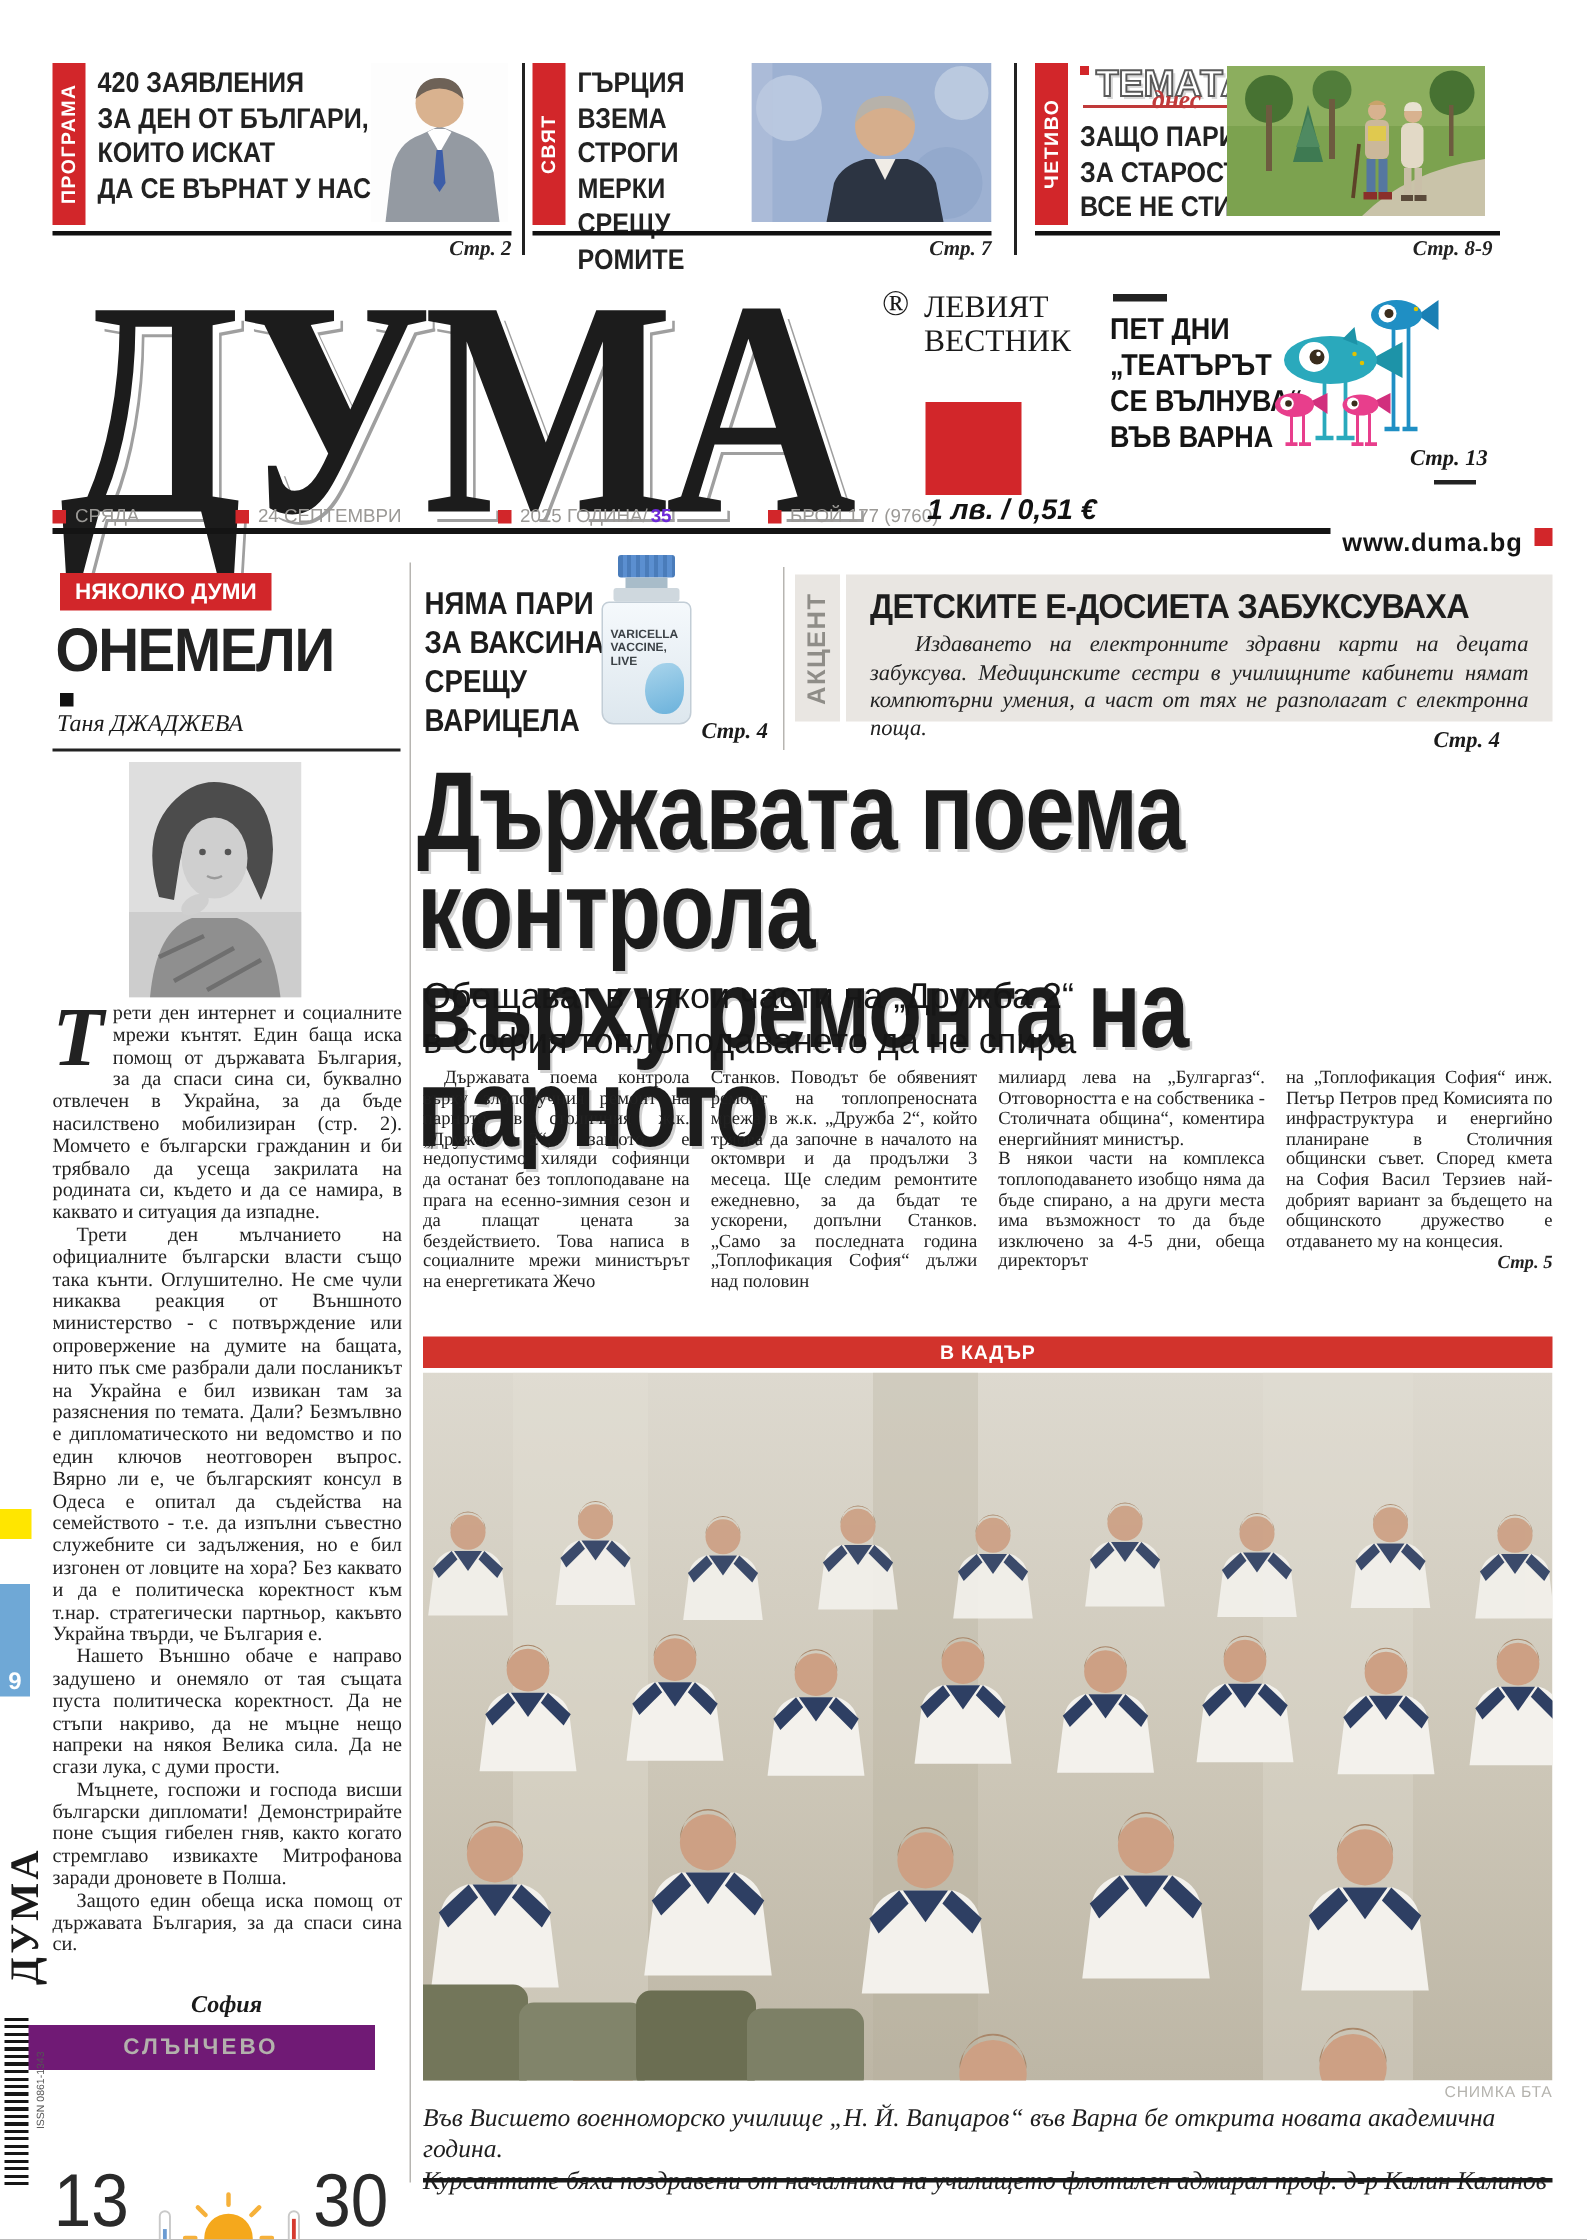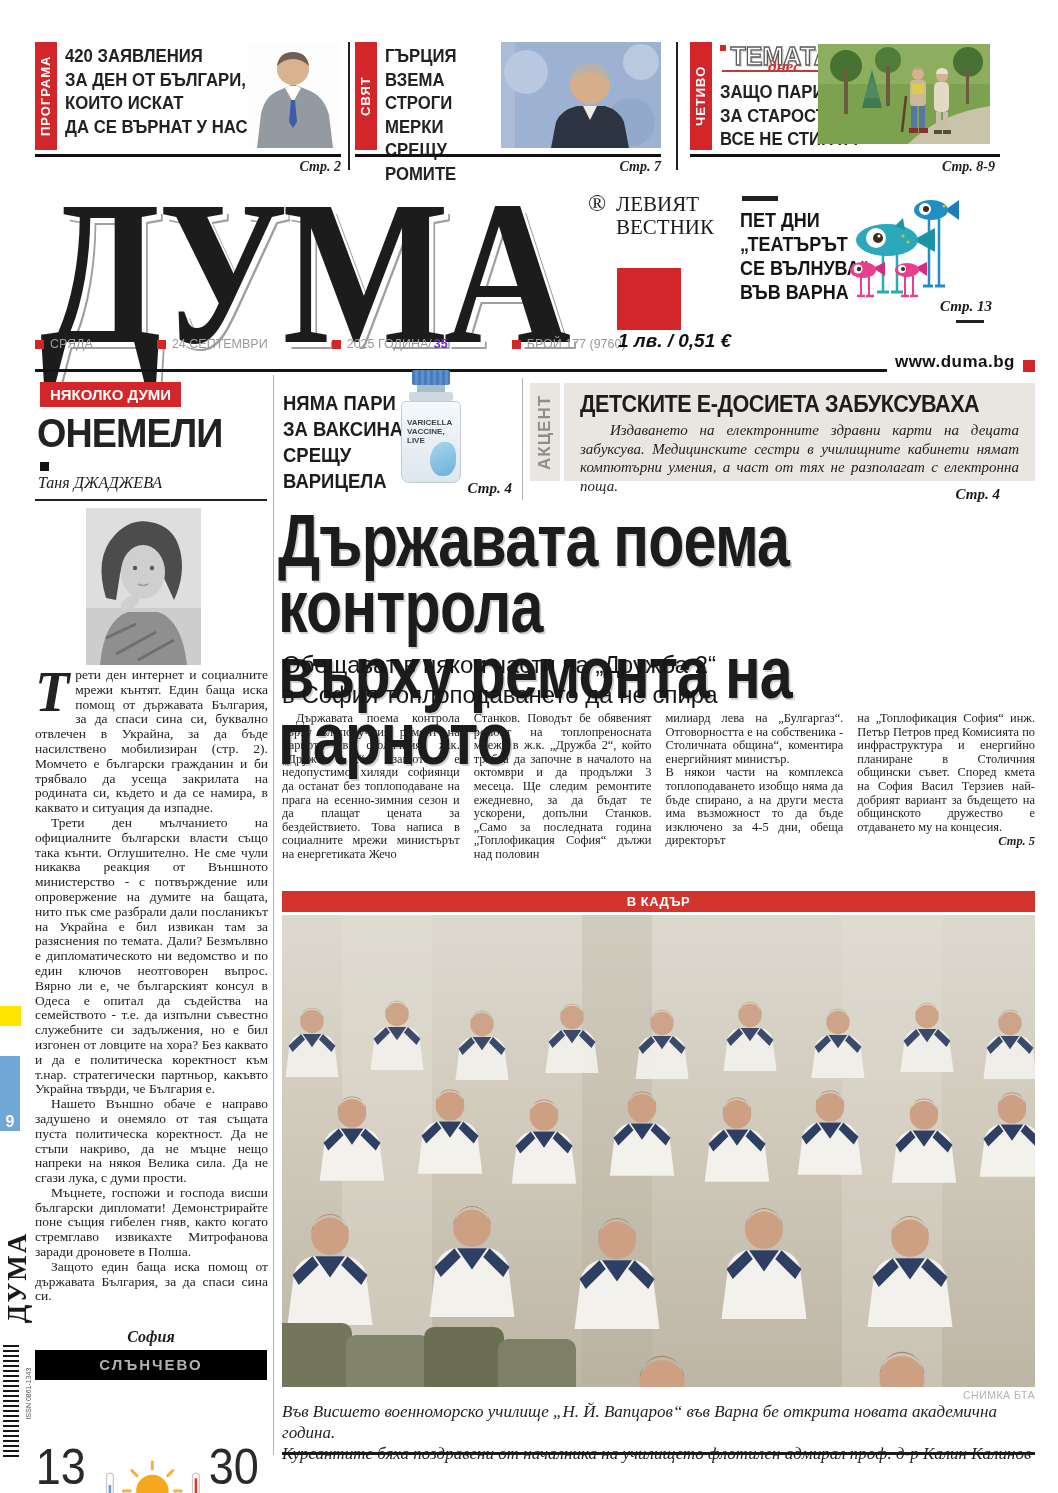--- a/index.html
+++ b/index.html
@@ -32,21 +32,21 @@
   #th-title{position:absolute;left:740px;top:208px;font-weight:bold;font-size:20px;line-height:24px;color:#151515;}
   #th-page{position:absolute;left:940px;top:298px;font-family:"Liberation Serif",serif;
       font-style:italic;font-weight:bold;font-size:15px;}
   #th-dash2{position:absolute;left:956px;top:320px;width:28px;height:3px;background:#222;}
   #dateline{position:absolute;left:35px;top:337px;display:flex;gap:64px;align-items:center;
       font-size:12.5px;color:#9b9996;}
   .dl-item{display:flex;align-items:center;gap:6px;}
   .sq{width:9px;height:9px;background:#d2262a;display:inline-block;}
   #price{position:absolute;left:618px;top:330px;font-family:Liberation Sans, sans-serif;
       font-style:italic;font-weight:bold;font-size:19px;color:#111;}
-  #toprule{position:absolute;left:35px;top:352px;width:1000px;display:flex;align-items:flex-end;gap:8px;}
+  #toprule{position:absolute;left:35px;top:352px;width:1000px;display:flex;align-items:flex-start;gap:8px;}
   #toprule .line{flex:1;height:3.5px;background:#141414;}
   #site{font-weight:bold;font-size:17px;color:#141414;letter-spacing:.5px;}
   
   #div-left{position:absolute;left:273px;top:375px;width:1px;height:1080px;background:#b7b5b1;}
   #div-vac{position:absolute;left:522px;top:378px;width:1px;height:122px;background:#b7b5b1;}
   
   #op-rubric{position:absolute;left:40px;top:382px;background:#d2262a;color:#fff;font-weight:bold;
       font-size:15px;padding:4px 10px;}
   #op-title{position:absolute;left:37px;top:410px;font-weight:bold;font-size:41px;letter-spacing:-1px;
       color:#222;transform:scaleX(.92);transform-origin:0 0;}
@@ -57,21 +57,21 @@
   #op-photo{position:absolute;left:86px;top:508px;width:115px;height:157px;}
   #op-text{position:absolute;left:35px;top:668px;width:233px;font-family:"Liberation Serif",serif;
       font-size:13.5px;line-height:14.8px;color:#222;}
   #op-text p{margin:0;text-indent:16px;text-align:justify;}
   #op-text p.first{text-indent:0;}
   .dropcap{float:left;font-family:"Liberation Serif",serif;font-style:italic;font-weight:bold;
       font-size:56px;line-height:44px;margin:2px 6px 0 0;}
   
   #w-city{position:absolute;left:35px;top:1328px;width:232px;text-align:center;
       font-family:"Liberation Serif",serif;font-style:italic;font-weight:bold;font-size:16px;}
-  #w-band{position:absolute;left:35px;top:1350px;width:232px;height:30px;background:#000000;
+  #w-band{position:absolute;left:18px;top:1350px;width:232px;height:30px;background:#701a75;
       color:#b3b1ac;font-weight:bold;font-size:15px;letter-spacing:2px;text-align:center;line-height:30px;}
   #w-row{position:absolute;left:33px;top:1438px;width:238px;display:flex;align-items:center;
       justify-content:space-between;}
   .temp{font-size:50px;color:#2a2a2a;transform:scaleX(.9);display:inline-block;}
   .deg{font-size:18px;color:#999;vertical-align:28px;}
   
   #vac-title{position:absolute;left:283px;top:390px;font-weight:bold;font-size:21px;line-height:26px;color:#1d1d1d;}
   #vial{position:absolute;left:398px;top:370px;width:66px;height:115px;}
   .vial-cap{width:38px;height:15px;margin:0 auto;border-radius:2px;
       background:repeating-linear-gradient(90deg,#4a7cba 0 3px,#5b8fd0 3px 6px);}
@@ -326,21 +326,21 @@
     <path d="M52,76 Q57,79 62,76" stroke="#9a9a9a" stroke-width="1.5" fill="none"></path>
     <ellipse cx="44" cy="95" rx="10" ry="6" fill="#cfcfcf" transform="rotate(-30 44 95)"></ellipse>
     <path d="M14,157 Q18,112 42,104 L72,104 Q96,112 101,157 Z" fill="#8f8f8f"></path>
     <path d="M20,130 L50,116 M30,146 L70,124 M52,152 L88,132" stroke="#6f6f6f" stroke-width="3" fill="none"></path>
   </svg>
   <div id="op-text">
     <p class="first"><span class="dropcap">Т</span><span>рети ден интернет и социалните мрежи кънтят. Един баща иска помощ от държавата България, за да спаси сина си, буквално отвлечен в Украйна, за да бъде насилствено мобилизиран (стр. 2). Момчето е български гражданин и би трябвало да усеща закрилата на родината си, където и да се намира, в каквато и ситуация да изпадне.</span></p>
     <p>Трети ден мълчанието на официалните български власти също така кънти. Оглушително. Не сме чули никаква реакция от Външното министерство - с потвърждение или опровержение на думите на бащата, нито пък сме разбрали дали посланикът на Украйна е бил извикан там за разяснения по темата. Дали? Безмълвно е дипломатическото ни ведомство и по един ключов неотговорен въпрос. Вярно ли е, че българският консул в Одеса е опитал да съдейства на семейството - т.е. да изпълни съвестно служебните си задължения, но е бил изгонен от ловците на хора? Без каквато и да е политическа коректност към т.нар. стратегически партньор, какъвто Украйна твърди, че България е.</p>
     <p>Нашето Външно обаче е направо задушено и онемяло от тая същата пуста политическа коректност. Да не стъпи накриво, да не мъцне нещо напреки на някоя Велика сила. Да не сгази лука, с думи прости.</p>
     <p>Мъцнете, госпожи и господа висши български дипломати! Демонстрирайте поне същия гибелен гняв, както когато стремглаво извикахте Митрофанова заради дроновете в Полша.</p>
-    <p>Защото един баща иска помощ от държавата България, за да спаси сина си.</p>
+    <p>Защото един обеща иска помощ от държавата България, за да спаси сина си.</p>
   </div>
 
   <div id="w-city">София</div>
   <div id="w-band">СЛЪНЧЕВО</div>
   <div id="w-row">
     <span><span class="temp">13</span><span class="deg">°C</span></span>
     <svg width="26" height="46" viewBox="0 0 26 46">
       <rect x="10" y="2" width="8" height="32" rx="4" fill="#fff" stroke="#c9c9c9" stroke-width="1.5"></rect>
       <rect x="12.5" y="16" width="3" height="18" fill="#6b9bd2"></rect>
       <circle cx="14" cy="38" r="7" fill="#6b9bd2"></circle>

